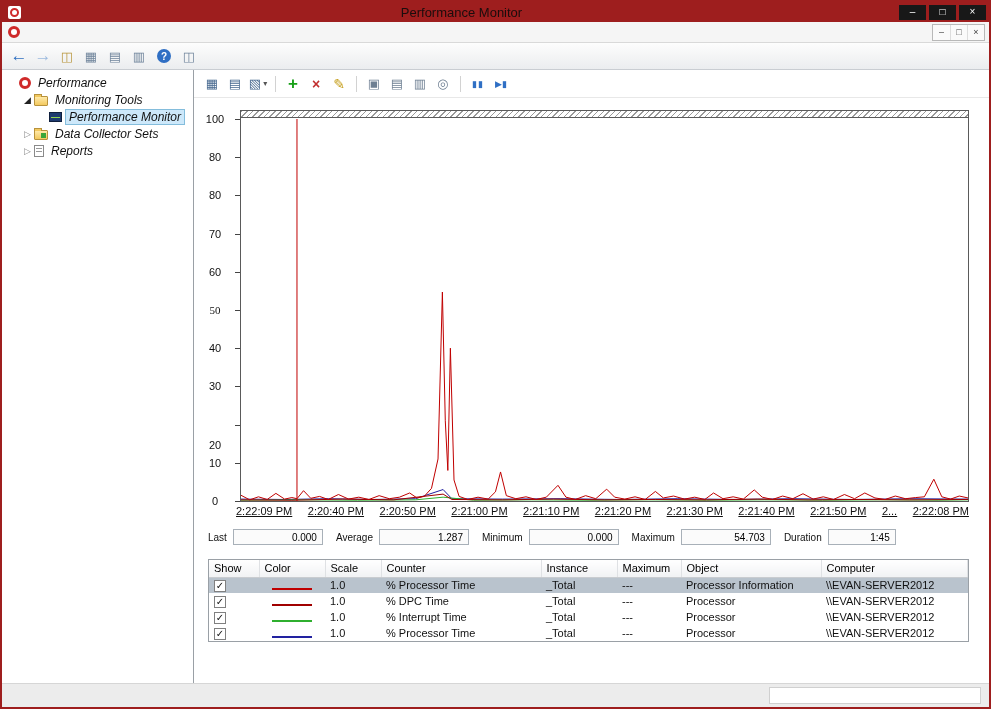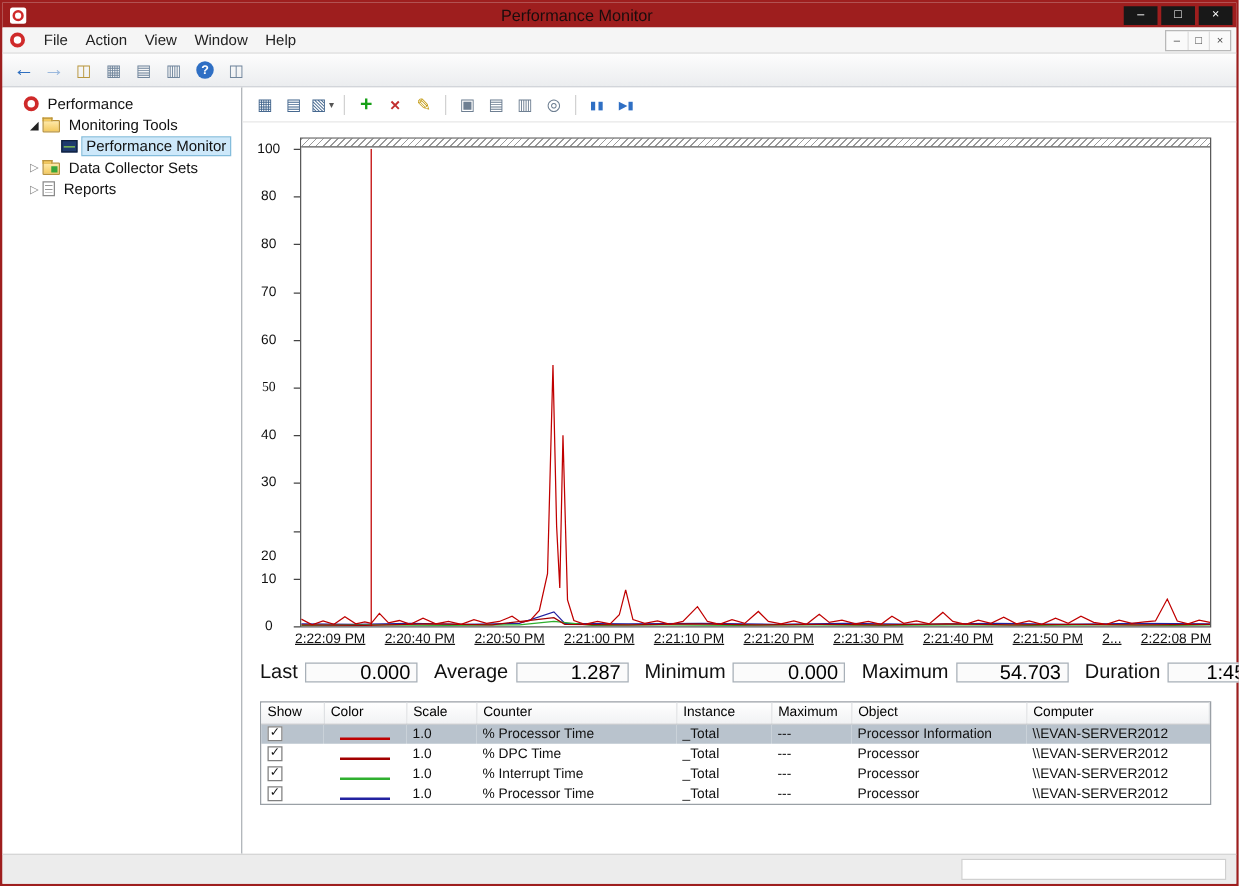--- a/index.html
+++ b/index.html
@@ -39,21 +39,21 @@
                 font-size:10px; font-weight:bold; margin:0 5px; }
 
   
   .main { flex:1; display:flex; min-height:0; }
   .tree { width:192px; background:#fff; border-right:1px solid #9aa0a6; padding-top:4px; flex:0 0 auto; }
   .tree-row { display:flex; align-items:center; height:17px; font-size:12px; color:#111;
               white-space:nowrap; cursor:default; }
   .expander { width:13px; text-align:center; color:#444; flex:0 0 auto; }
   .expander.open { font-size:9px; color:#222; }
   .expander.closed { font-size:9px; color:#888; }
-  .lbl { padding:0 3px; }
+  .lbl { padding:0 3px;font-style:italic; }
   .tree-row.sel .lbl { background:#cde8fa; outline:1px solid #84bddc; }
 
   .tico { display:inline-block; position:relative; margin-right:4px; flex:0 0 auto; }
   .tico.perfmon { width:12px; height:12px; border:3px solid #cf2a2a; border-radius:50%; background:#fff; }
   .tico.folder, .tico.collector { width:14px; height:10px; background:linear-gradient(#ffe9a8,#f3c95f);
         border:1px solid #b8923c; border-radius:1px; margin-top:2px; }
   .tico.folder::before, .tico.collector::before { content:""; position:absolute; top:-3px; left:-1px;
         width:6px; height:2px; background:#f3c95f; border:1px solid #b8923c; border-bottom:none; }
   .tico.collector::after { content:""; position:absolute; right:1px; bottom:1px; width:5px; height:5px; background:#3aa63a; }
   .tico.monitor { width:13px; height:10px; background:#1d3a6e; border:1px solid #0f1f3d; margin-top:1px; }
@@ -85,21 +85,21 @@
   .plot { position:absolute; top:8px; left:0; right:0; bottom:0; }
   .plot svg { position:absolute; inset:0; width:100%; height:100%; }
   .ylab { position:absolute; left:-42px; width:32px; text-align:center; font-size:11px; color:#111;
           transform:translateY(-50%); }
   .ytickmark { position:absolute; left:-6px; width:5px; height:1px; background:#444; }
   .xlabels { display:flex; justify-content:space-between; margin:3px 20px 0 42px; font-size:11px;
              color:#111; flex:0 0 auto; }
   .xlab { white-space:nowrap;text-decoration:underline; }
 
   
-  .statsrow { display:flex; align-items:center; margin:12px 20px 0 14px; gap:13px; font-size:16px;
+  .statsrow { display:flex; align-items:center; margin:12px 20px 0 14px; gap:13px; font-size:10px;
               flex:0 0 auto; }
   .stat { display:flex; align-items:center; gap:6px; }
   .stat-label { color:#111; }
   .stat-value { width:90px; background:#fbfbfb; border:1px solid #a8b0b8; text-align:right;
                 padding:1px 5px; height:16px; line-height:13px; }
   .stat-value.dur { width:68px; }
 
   
   .legendwrap { margin:14px 20px 0 14px; border:1px solid #9aa0a6; background:#fff; flex:0 0 auto; }
   .legendwrap table { width:100%; border-collapse:collapse; table-layout:fixed; }
@@ -127,27 +127,20 @@
     <span class="title-text">Performance Monitor</span>
     <span class="tb-controls">
         <span class="tb-btn">–</span>
         <span class="tb-btn">□</span>
         <span class="tb-btn">×</span>
       </span>
   </div>
 
   <div class="menubar">
     <span class="mini-donut"></span>
-    <span style="display:flex;">
-        <span class="menu-item">File</span>
-        <span class="menu-item">Action</span>
-        <span class="menu-item">View</span>
-        <span class="menu-item">Window</span>
-        <span class="menu-item">Help</span>
-      </span>
     <span class="mdi-group">
         <span class="mdi-btn">–</span>
         <span class="mdi-btn">□</span>
         <span class="mdi-btn">×</span>
       </span>
   </div>
 
   <div class="toolbar">
       <span class="ticon big" style="color: rgb(46, 111, 192);">←</span>
       <span class="ticon big" style="color: rgb(155, 185, 222);">→</span>

